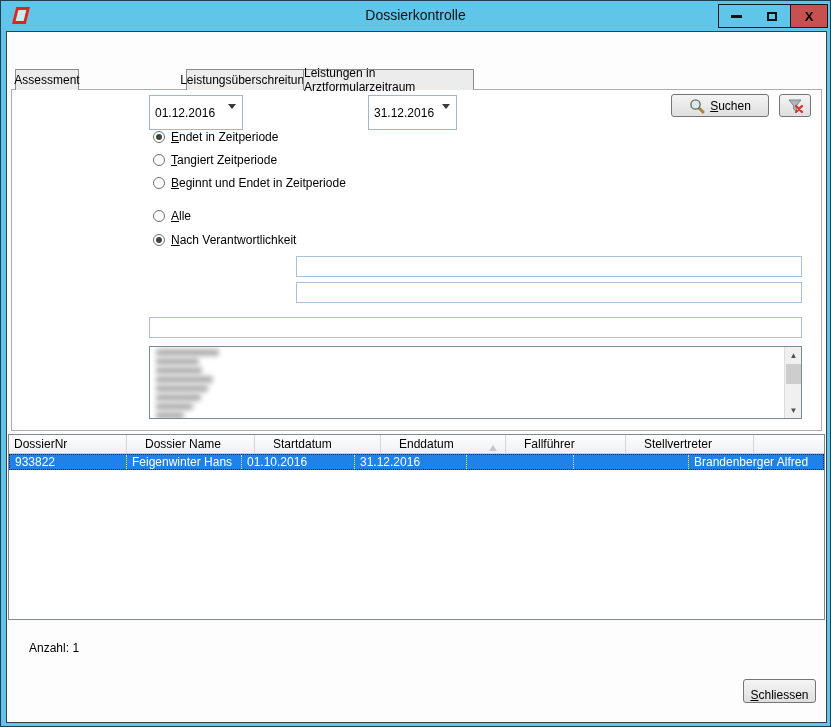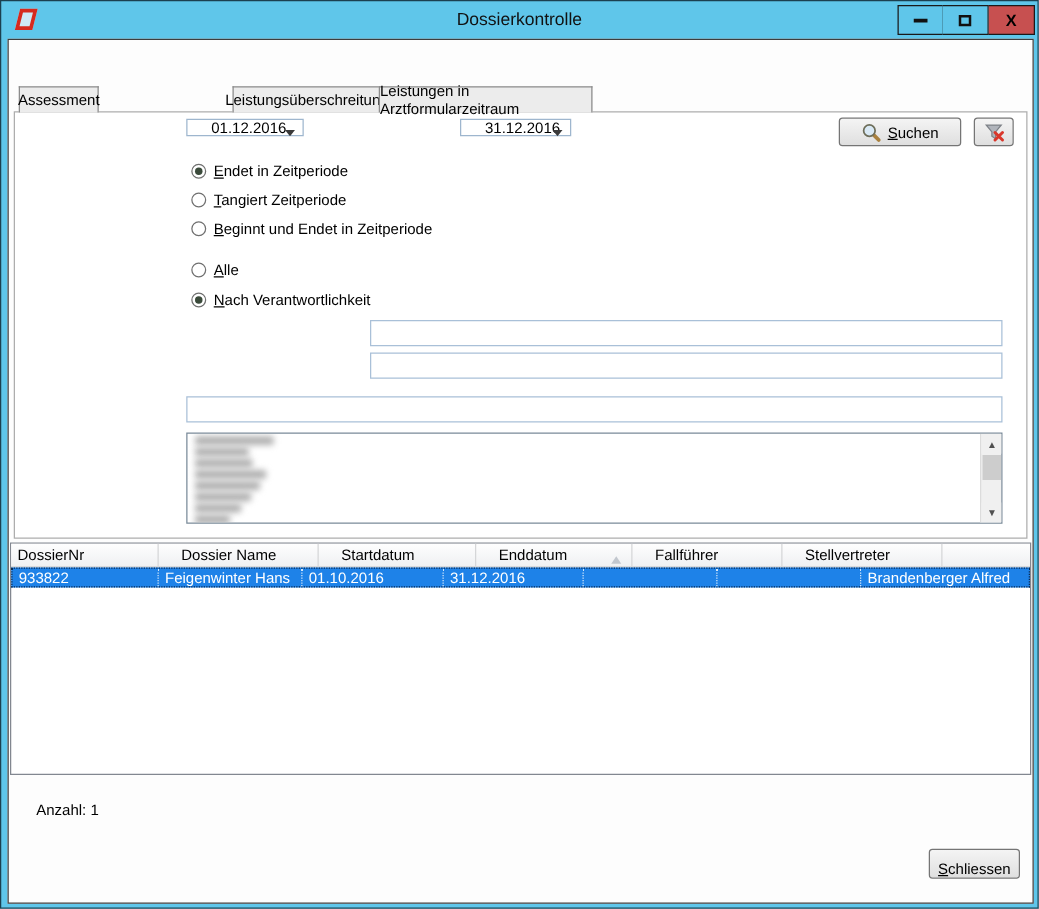--- a/index.html
+++ b/index.html
@@ -30,22 +30,22 @@
   .tab { position:absolute; top:68px; height:21px; background:#ECECEC;
     border:1px solid #8C8C8C; border-bottom:none; display:flex; align-items:center;
     justify-content:center; font-size:12px; z-index:2; cursor:default; }
   .tab.active { top:65px; height:24px; background:#FFF; z-index:4; }
   .panel { position:absolute; left:10px; top:88px; width:811px; height:342px;
     background:#FFF; border:1px solid #ADADAD; z-index:1; }
   .lbl { position:absolute; white-space:nowrap; font-size:12px; color:#000; }
   .accel { display:inline-block; }
   .accel::first-letter { text-decoration:underline; }
   
-  .combo { position:absolute; height:14px; background:#fff; border:1px solid #9EB6CE;
-    display:flex; align-items:center; padding-left:19px; z-index:3; cursor:default; }
+  .combo { position:absolute; height:35px; background:#fff; border:1px solid #9EB6CE;
+    display:flex; align-items:center; padding-left:5px; z-index:3; cursor:default; }
   .combo .arrow { position:absolute; right:6px; top:8px; width:0; height:0;
     border:4px solid transparent; border-top:5px solid #3a3a3a; }
   
   .btn { position:absolute; background:linear-gradient(#F4F4F4,#DFDFDF);
     border:1px solid #757575; border-radius:3px; display:flex; align-items:center;
     justify-content:center; font-size:12px; gap:5px; cursor:default; z-index:3; }
   
   .radio-item { position:absolute; display:flex; align-items:center; gap:6px; z-index:3;justify-content:space-between; }
   .radio { width:12px; height:12px; border:1px solid #707070; border-radius:50%;
     background:#fff; position:relative; flex:0 0 auto; }

